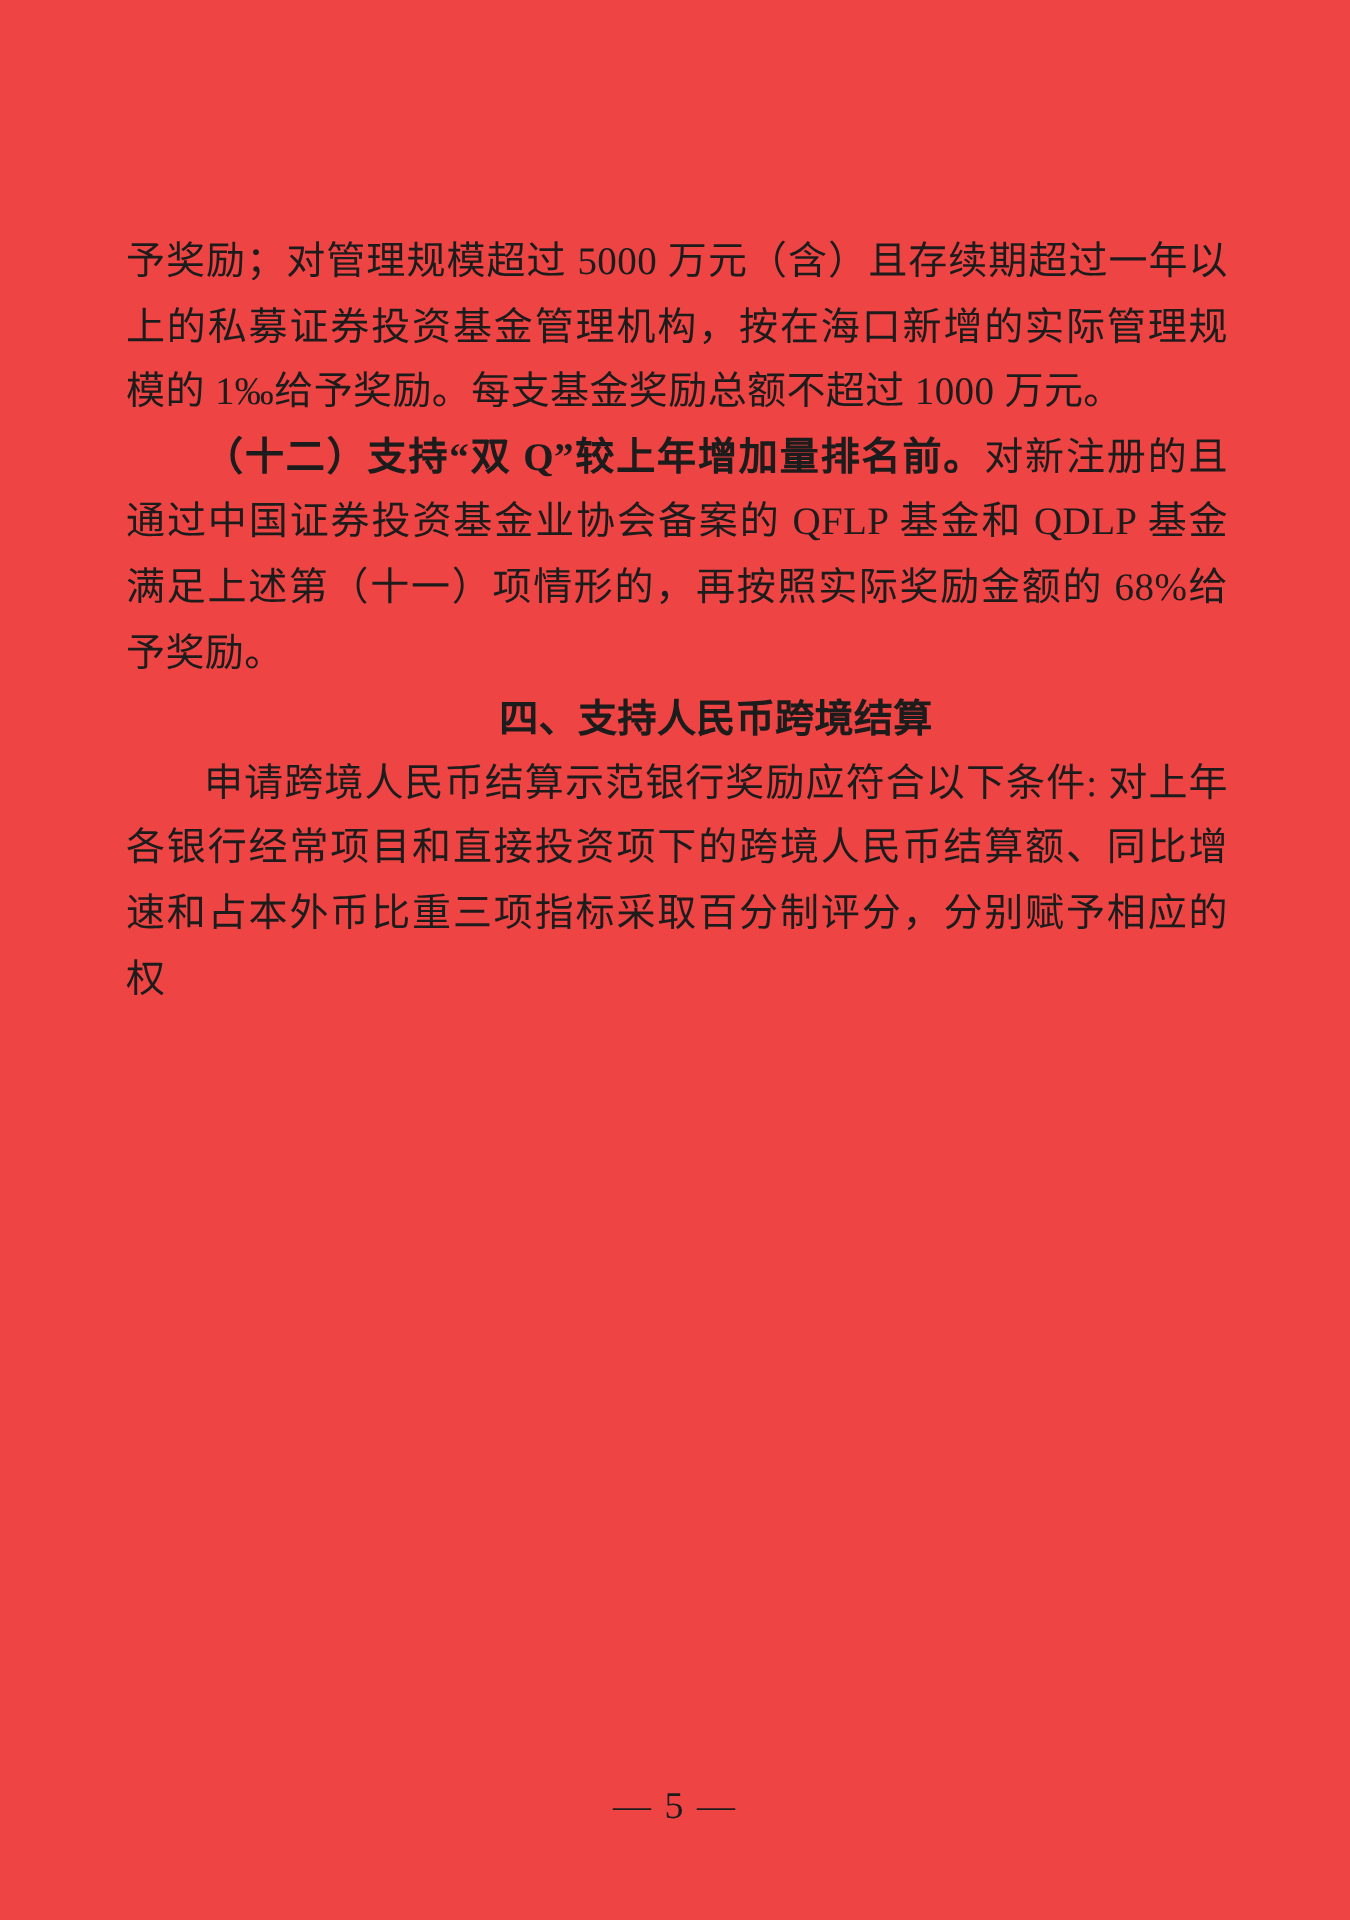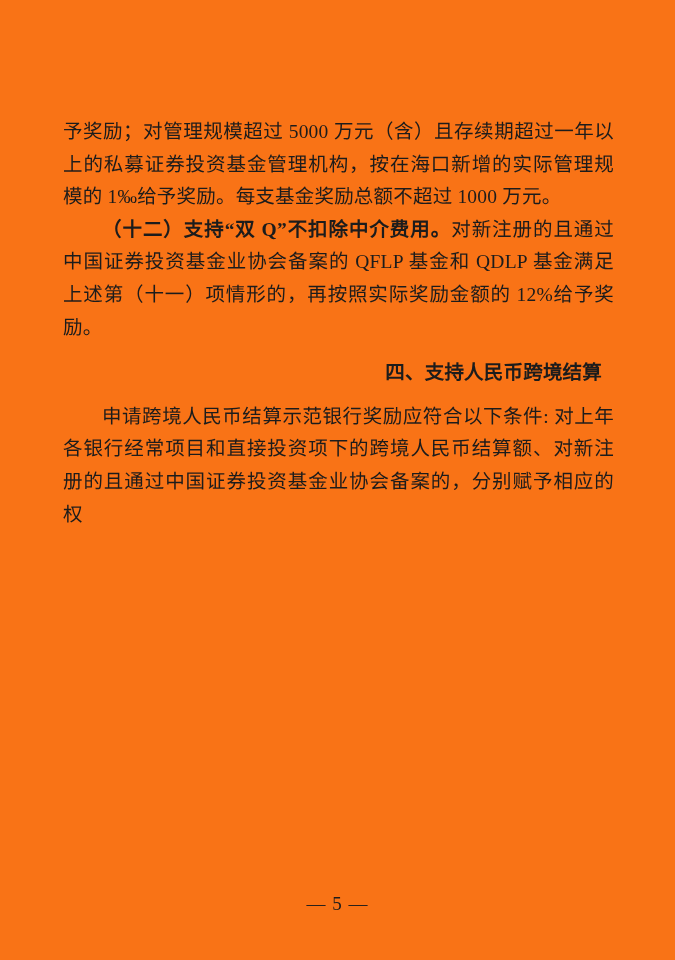--- a/index.html
+++ b/index.html
@@ -11,21 +11,21 @@
     width: 675px;
     height: 960px;
     position: relative;
     overflow: hidden;
     font-family: "Liberation Serif", "DejaVu Serif", serif;
     color: #1c1c1c;
   }
   .page {
     position: absolute;
     inset: 0;
-    background: #f97316;
+    background: #ef4444;
   }
   .doc-body {
     position: absolute;
     left: 63px;
     top: 116px;
     width: 551px;
     font-size: 19.5px;
     line-height: 32.6px;
     text-align: justify;
     text-justify: inter-ideograph;
@@ -36,28 +36,28 @@
     padding: 0;
   }
   .doc-body p.para.indent {
     text-indent: 2em;
   }
   .para .lead {
     font-weight: 700;
     
   }
   .section-heading {
-    margin: 12px;
+    margin: 0;
     padding: 0;
     font-size: 19.5px;
     line-height: 32.6px;
     font-weight: 700;
     font-family: "Liberation Sans", "DejaVu Sans", sans-serif;
     text-indent: 2em;
-    text-align: right;
+    text-align: center;
   }
   .page-footer {
     position: absolute;
     left: 0;
     top: 893px;
     width: 100%;
     text-align: center;
   }
   .page-number {
     font-size: 19px;
@@ -65,20 +65,20 @@
     color: #1c1c1c;
     font-family: "Liberation Serif", "DejaVu Serif", serif;
   }
 </style>
 </head>
 <body>
 
 <div class="page">
   <main class="doc-body" id="doc-body">
       <p class="para"><span>予奖励；对管理规模超过 5000 万元（含）且存续期超过一年以上的私募证券投资基金管理机构，按在海口新增的实际管理规模的 1‰给予奖励。每支基金奖励总额不超过 1000 万元。</span></p>
-      <p class="para indent"><strong class="lead">（十二）支持“双 Q”不扣除中介费用。</strong><span>对新注册的且通过中国证券投资基金业协会备案的 QFLP 基金和 QDLP 基金满足上述第（十一）项情形的，再按照实际奖励金额的 12%给予奖励。</span></p>
+      <p class="para indent"><strong class="lead">（十二）支持“双 Q”较上年增加量排名前。</strong><span>对新注册的且通过中国证券投资基金业协会备案的 QFLP 基金和 QDLP 基金满足上述第（十一）项情形的，再按照实际奖励金额的 68%给予奖励。</span></p>
       <h2 class="section-heading">四、支持人民币跨境结算</h2>
-      <p class="para indent"><span>申请跨境人民币结算示范银行奖励应符合以下条件: 对上年各银行经常项目和直接投资项下的跨境人民币结算额、对新注册的且通过中国证券投资基金业协会备案的，分别赋予相应的权</span></p>
+      <p class="para indent"><span>申请跨境人民币结算示范银行奖励应符合以下条件: 对上年各银行经常项目和直接投资项下的跨境人民币结算额、同比增速和占本外币比重三项指标采取百分制评分，分别赋予相应的权</span></p>
     </main>
   <footer class="page-footer">
     <span class="page-number">— 5 —</span>
   </footer>
 </div>
 
 </body></html>

